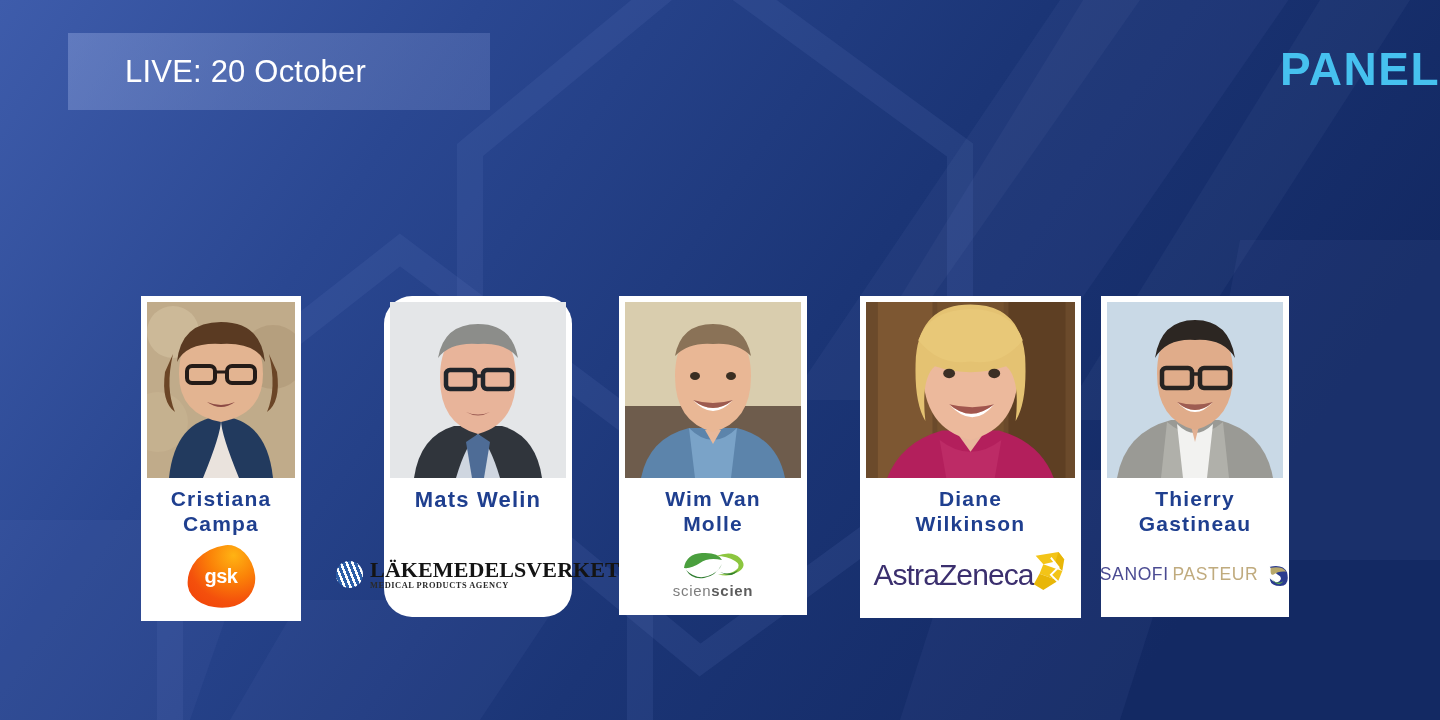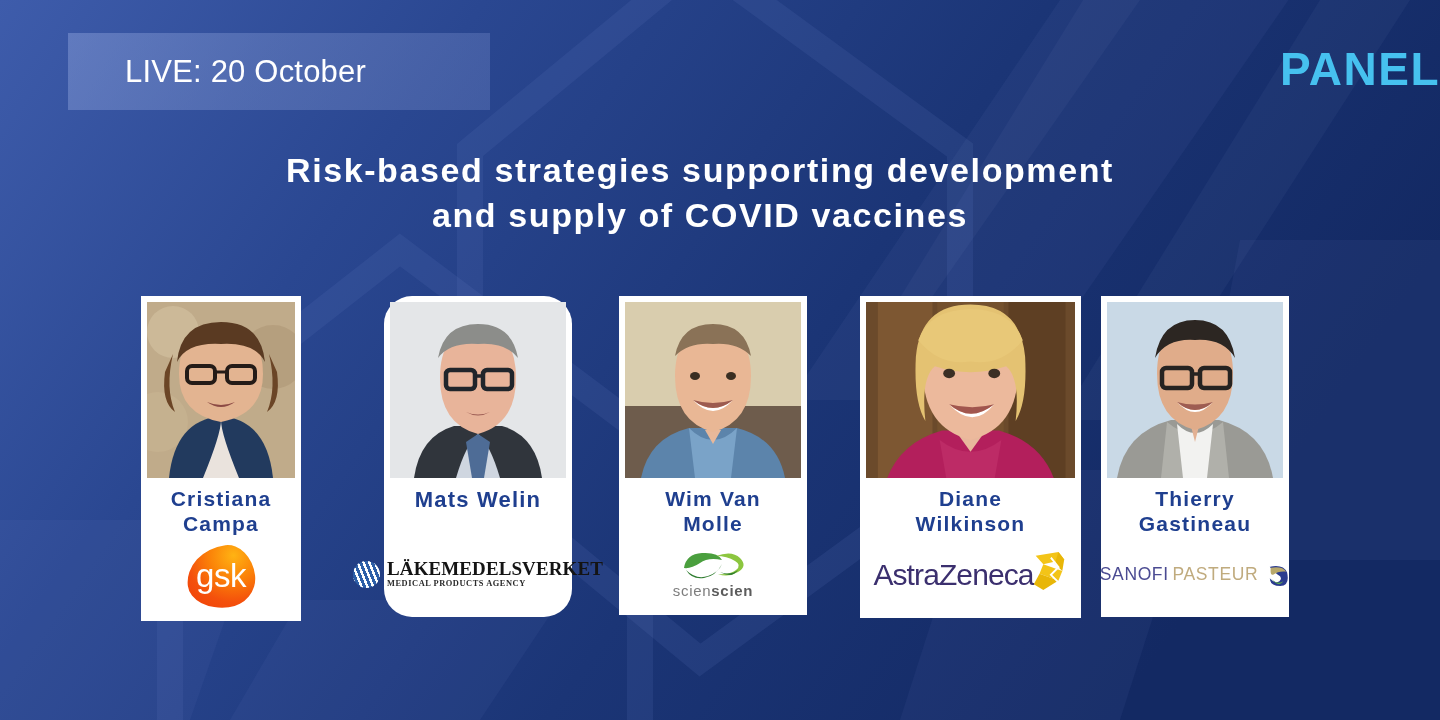--- a/index.html
+++ b/index.html
@@ -105,41 +105,41 @@
   .gsk { position: relative; width: 68px; height: 62px; }
   .gsk .blob {
     position: absolute; inset: 0;
     background: radial-gradient(circle at 72% 18%, #ffb313 0%, #fb8208 34%, #f4500c 66%, #ef3e09 100%);
     border-radius: 62% 38% 44% 56% / 58% 54% 46% 42%;
     transform: rotate(-7deg);
   }
   .gsk .txt {
     position: absolute; inset: 0;
     display: flex; align-items: center; justify-content: center;
-    color: #fff; font-size: 33px; font-weight: normal;
+    color: #fff; font-size: 20px; font-weight: bold;
     letter-spacing: -0.5px;
     padding-bottom: 2px;
   }
 
   
   .lmv { display: flex; align-items: center; gap: 7px; }
   .lmv .mark {
     width: 27px; height: 27px; border-radius: 50%;
     background: #2d5fa8;
     position: relative; overflow: hidden; flex: 0 0 auto;
   }
   .lmv .mark::before {
     content: "";
     position: absolute; left: -6px; top: -6px; width: 42px; height: 42px;
     background: repeating-linear-gradient(68deg, #ffffff 0 2.4px, rgba(255,255,255,0) 2.4px 5.4px);
   }
   .lmv .words { line-height: 1.05; }
   .lmv .w1 {
     color: #141414; font-family: "Liberation Serif", serif;
-    font-size: 19px; font-weight: bold; letter-spacing: 0.1px;
+    font-size: 22px; font-weight: bold; letter-spacing: 0.1px;
     display: block;
     text-align: center;
   }
   .lmv .w2 {
     color: #2a2a2a; font-family: "Liberation Serif", serif;
     font-size: 8.4px; font-weight: bold; letter-spacing: 0.55px;
     display: block; margin-top: 1px;
   }
 
   
@@ -194,24 +194,20 @@
       <polygon points="1320,0 1410,0 1140,420 1060,420"></polygon>
     </g>
   </svg>
 
   <div class="live-badge">
     <span class="live-text">LIVE: 20 October</span>
   </div>
 
   <div class="panel-label">PANEL</div>
 
-  <div class="title">
-    <span class="line">Risk-based strategies supporting development</span>
-    <span class="line">and supply of COVID vaccines</span>
-  </div>
 
   <div class="cards">
 
     <div class="card" style="left:0px; width:160px; height:325px;">
       <div class="photo" style="height:176px;">
         <svg viewBox="0 0 176 176" preserveAspectRatio="xMidYMid slice" style="width:100%;height:100%;display:block;">
           <rect width="176" height="176" fill="#b9a283"></rect>
           <rect width="176" height="176" fill="#c8b392" opacity="0.5"></rect>
           <circle cx="40" cy="30" r="26" fill="#d6c4a4" opacity="0.55"></circle>
           <circle cx="140" cy="55" r="32" fill="#a8906f" opacity="0.45"></circle>

